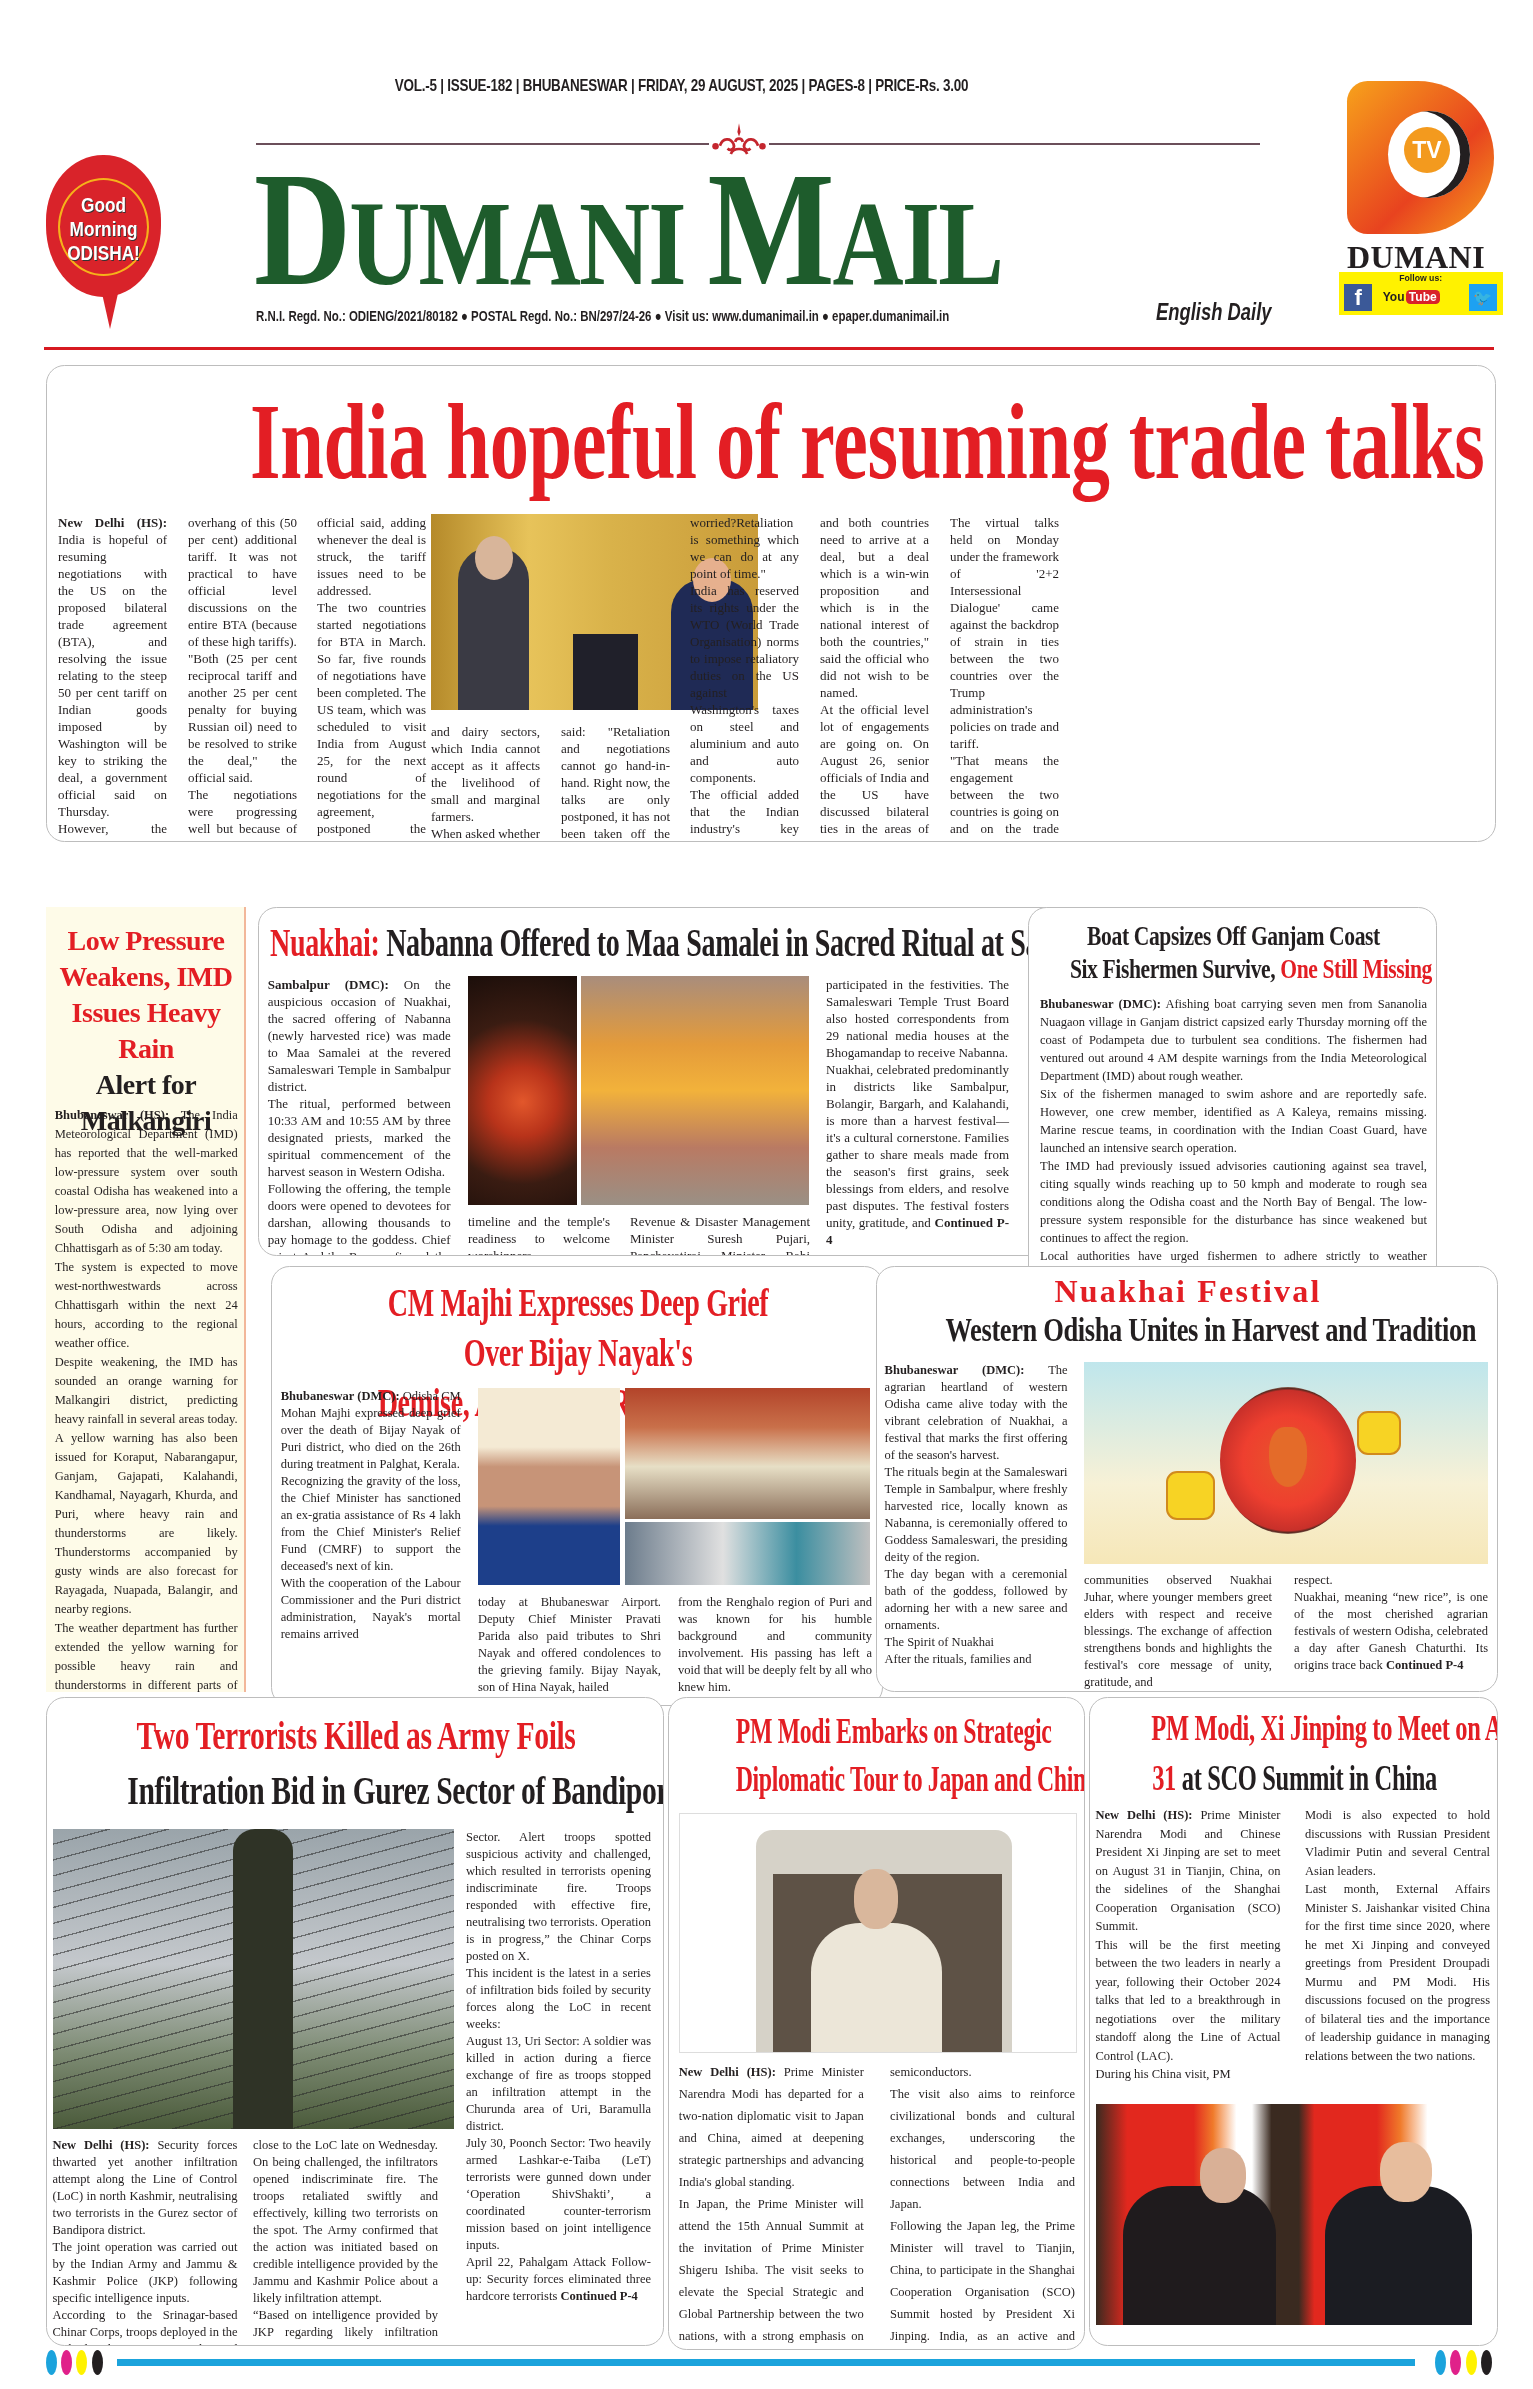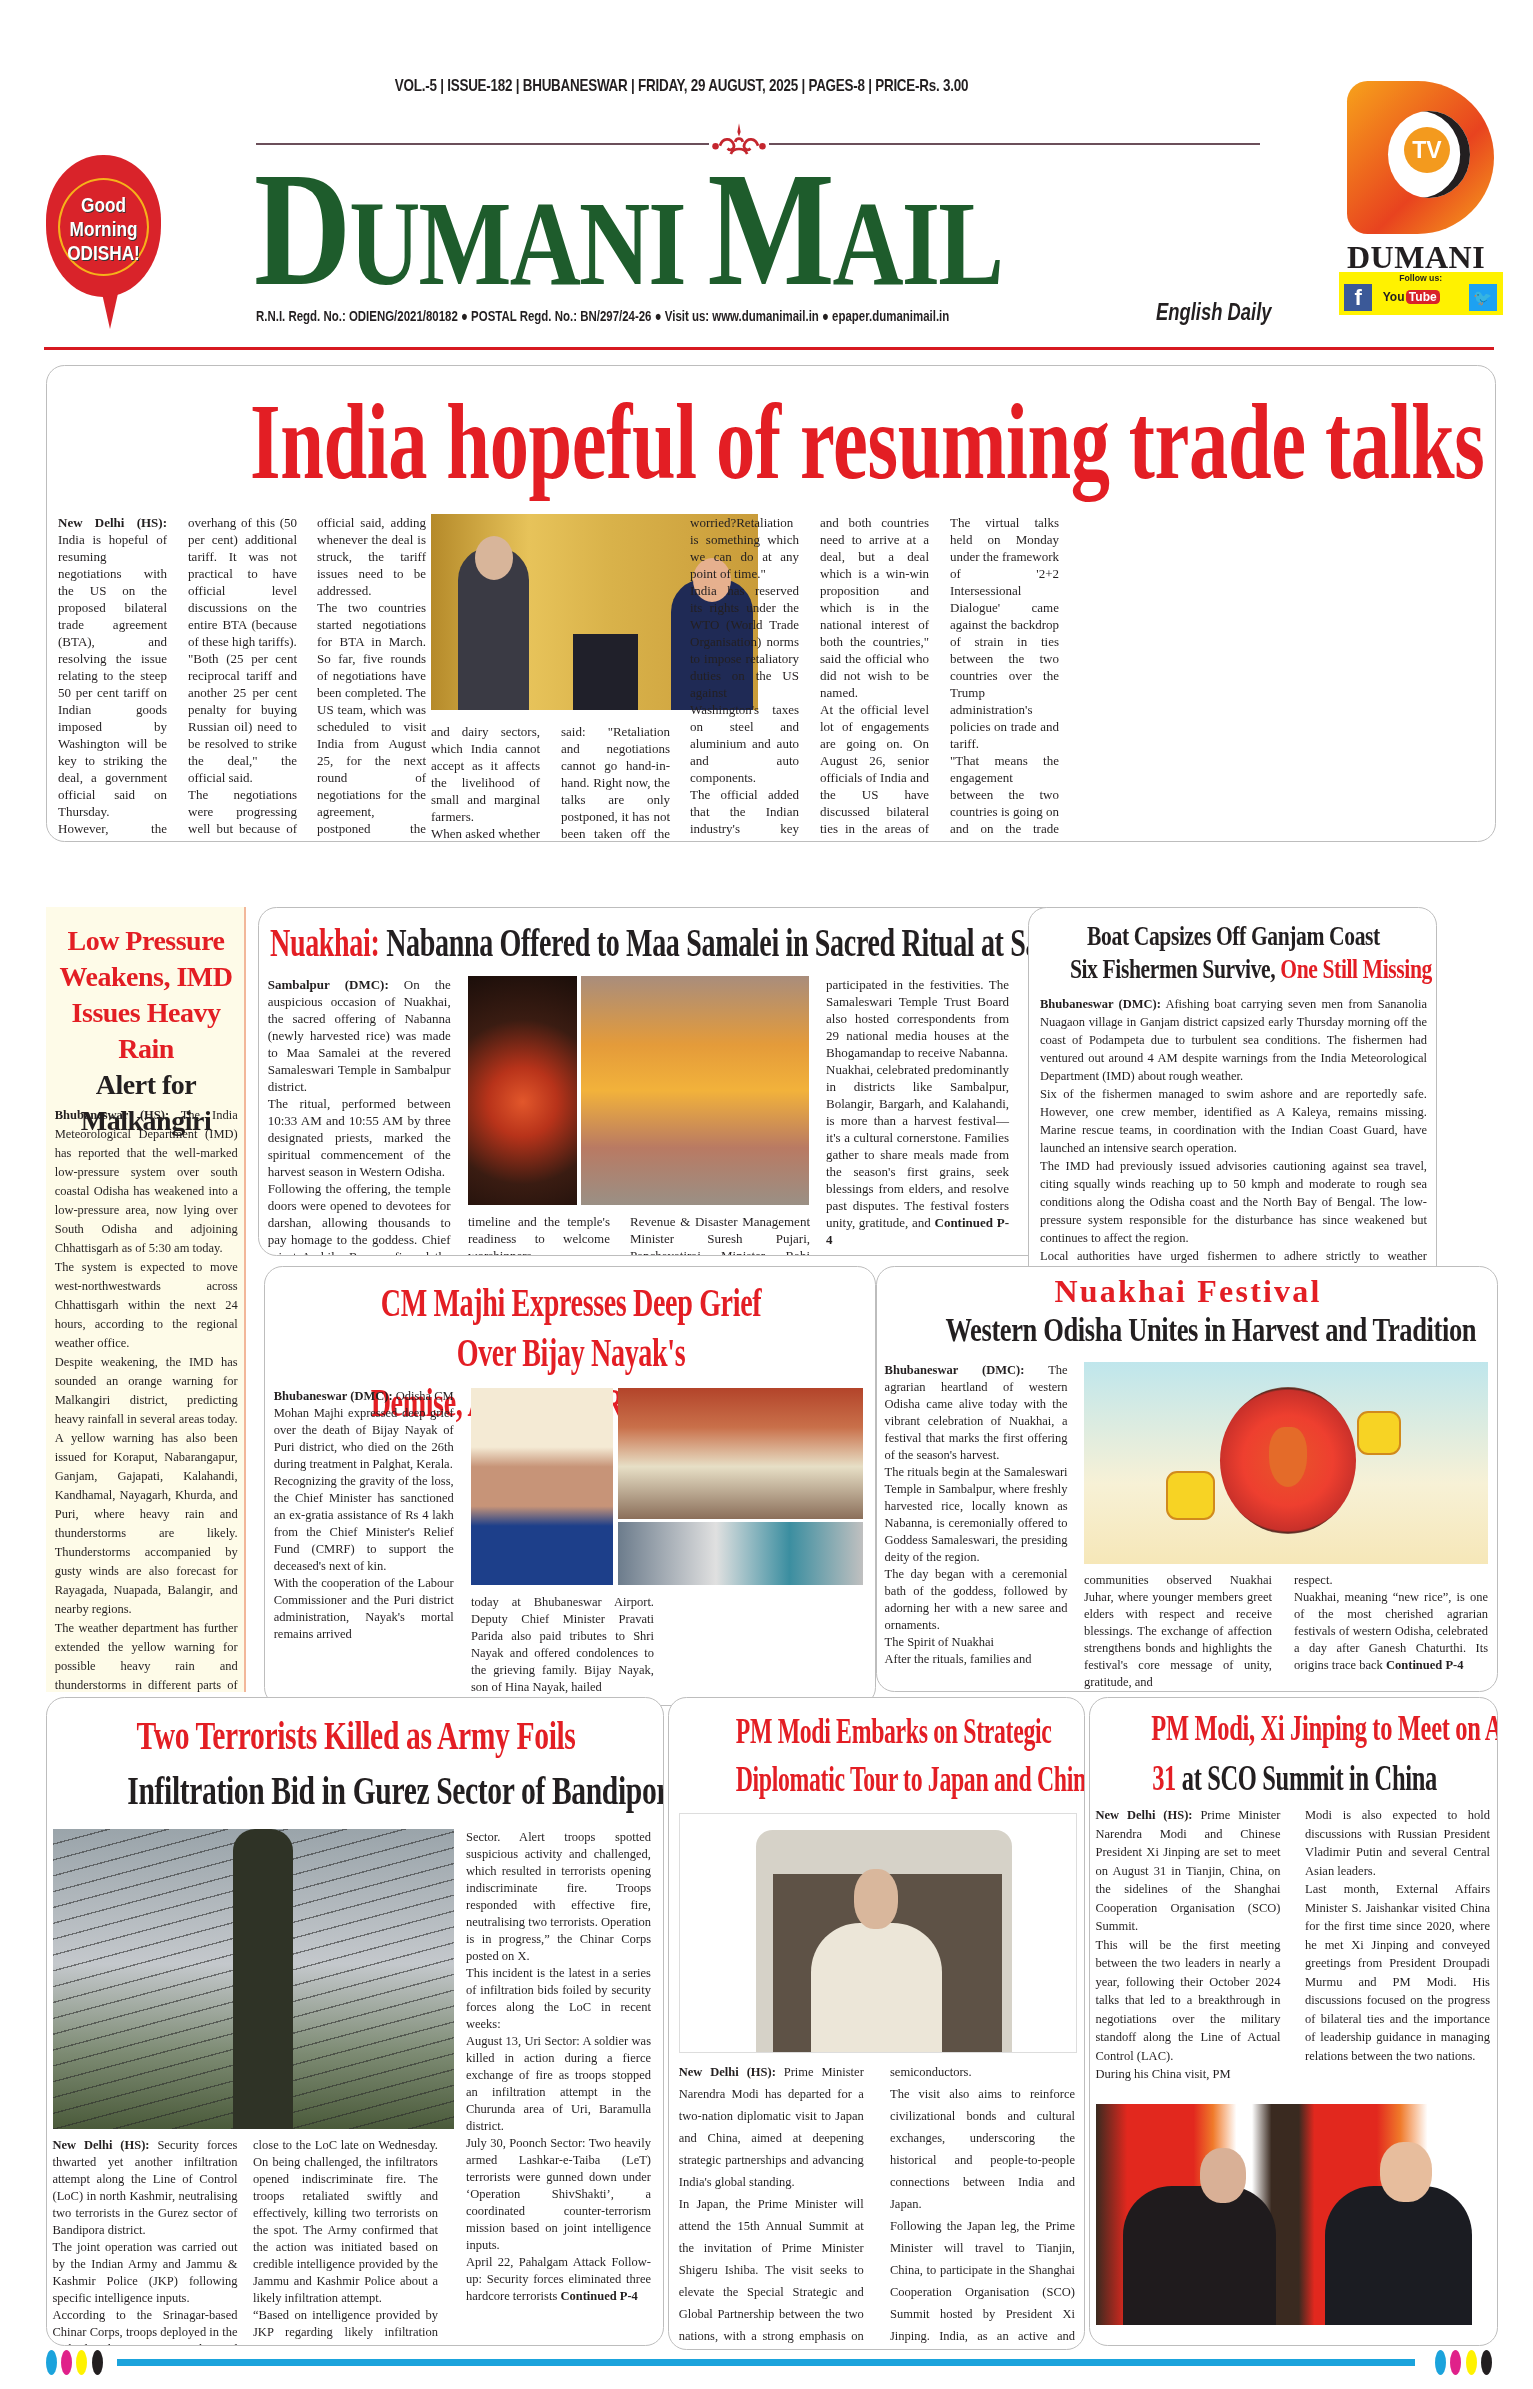--- a/index.html
+++ b/index.html
@@ -146,32 +146,33 @@
 </div>
 
 <div class="abs box" style="left:1028px;top:907px;width:409px;height:390px;">
   <div class="hl blk" style="left:0;top:12px;width:409px;font-size:27px;line-height:33px;transform:scaleX(0.8);transform-origin:center;">
     <div>Boat Capsizes Off Ganjam Coast</div>
     <div><span>Six Fishermen Survive, </span><span class="red">One Still Missing</span></div>
   </div>
   <div class="col" style="left:11px;top:87px;width:387px;font-size:12.5px;line-height:18px;"><b>Bhubaneswar (DMC):</b> Afishing boat carrying seven men from Sananolia Nuagaon village in Ganjam district capsized early Thursday morning off the coast of Podampeta due to turbulent sea conditions. The fishermen had ventured out around 4 AM despite warnings from the India Meteorological Department (IMD) about rough weather.<br>Six of the fishermen managed to swim ashore and are reportedly safe. However, one crew member, identified as A Kaleya, remains missing. Marine rescue teams, in coordination with the Indian Coast Guard, have launched an intensive search operation.<br>The IMD had previously issued advisories cautioning against sea travel, citing squally winds reaching up to 50 kmph and moderate to rough sea conditions along the Odisha coast and the North Bay of Bengal. The low-pressure system responsible for the disturbance has since weakened but continues to affect the region.<br>Local authorities have urged fishermen to adhere strictly to weather advisories to prevent further tragedies. The incident has sparked renewed calls for better safety protocols and emergency preparedness for coastal communities dependent on fishing.</div>
 </div>
 
-<div class="abs box" style="left:264px;top:1266px;width:612px;height:440px;">
+<div class="abs box" style="left:271px;top:1266px;width:612px;height:440px;">
   <div class="hl red" style="left:0;top:11px;width:612px;font-size:39px;line-height:50px;transform:scaleX(0.72);transform-origin:center;white-space:normal;">
     <div>CM Majhi Expresses Deep Grief Over Bijay Nayak's</div>
     <div>Demise, Announces Rs 4 Lakh Ex-Gratia</div>
   </div>
   <div class="col" style="left:8.7px;top:121px;width:180px;font-size:12.5px;line-height:17px;"><b>Bhubaneswar (DMC):</b> Odisha CM Mohan Majhi expressed deep grief over the death of Bijay Nayak of Puri district, who died on the 26th during treatment in Palghat, Kerala.<br>Recognizing the gravity of the loss, the Chief Minister has sanctioned an ex-gratia assistance of Rs 4 lakh from the Chief Minister's Relief Fund (CMRF) to support the deceased's next of kin.<br>With the cooperation of the Labour Commissioner and the Puri district administration, Nayak's mortal remains arrived</div>
   <div class="photo" style="left:206px;top:121px;width:393px;height:197px;">
     <div style="position:absolute;left:0;top:0;width:142px;height:197px;background:linear-gradient(180deg,#f4ead4 0%,#f4ead4 30%,#c79478 40%,#c79478 60%,#1d3f8a 70%,#1d3f8a 100%);"></div>
     <div style="position:absolute;left:147px;top:0;width:245px;height:131px;background:linear-gradient(180deg,#b3442a 0%,#c9704a 30%,#e7dfc6 60%,#8b6f5a 100%);"></div>
     <div style="position:absolute;left:147px;top:134px;width:245px;height:64px;background:linear-gradient(90deg,#6c7c8c,#e0e0e0 40%,#3b8ea0 70%,#c0c0c0);"></div>
   </div>
   <div class="col" style="left:206px;top:327px;width:183px;font-size:12.5px;line-height:17px;">today at Bhubaneswar Airport. Deputy Chief Minister Pravati Parida also paid tributes to Shri Nayak and offered condolences to the grieving family. Bijay Nayak, son of Hina Nayak, hailed</div>
+  <div class="col" style="left:406px;top:327px;width:194px;font-size:12.5px;line-height:17px;">from the Renghalo region of Puri and was known for his humble background and community involvement. His passing has left a void that will be deeply felt by all who knew him.</div>
 </div>
 
 <div class="abs box" style="left:876px;top:1266px;width:622px;height:426px;">
   <div class="hl red" style="left:0;top:6.5px;width:622px;font-size:32px;line-height:35px;letter-spacing:2.2px;">Nuakhai Festival</div>
   <div class="hl blk" style="left:0;top:43px;width:622px;font-size:34px;line-height:40px;transform:scaleX(0.78);transform-origin:center;">Western Odisha Unites in Harvest and Tradition</div>
   <div class="col" style="left:7.6px;top:95px;width:183px;font-size:12.5px;line-height:17px;"><b>Bhubaneswar (DMC):</b> The agrarian heartland of western Odisha came alive today with the vibrant celebration of Nuakhai, a festival that marks the first offering of the season's harvest.<br>The rituals begin at the Samaleswari Temple in Sambalpur, where freshly harvested rice, locally known as Nabanna, is ceremonially offered to Goddess Samaleswari, the presiding deity of the region.<br>The day began with a ceremonial bath of the goddess, followed by adorning her with a new saree and ornaments.<br>The Spirit of Nuakhai<br>After the rituals, families and</div>
   <div class="photo" style="left:207px;top:95px;width:404px;height:202px;background:linear-gradient(180deg,#bfe6ec 0%,#f7f1d6 60%,#f6e7b8 100%);">
     <div style="position:absolute;left:136px;top:24.5px;width:136px;height:147px;border-radius:50%;background:radial-gradient(circle,#e8552a 0%,#ee3f2f 45%,#c8302a 70%,#5a2a20 72%,#f3e7d2 76%);"></div>
     <div style="position:absolute;left:185px;top:65px;width:38px;height:60px;background:#e46b29;border-radius:40% 40% 50% 50%;"></div>
     <div style="position:absolute;left:82px;top:109px;width:49px;height:49px;border-radius:11px;background:#f7d324;border:2.2px solid #d18a1c;"></div>

